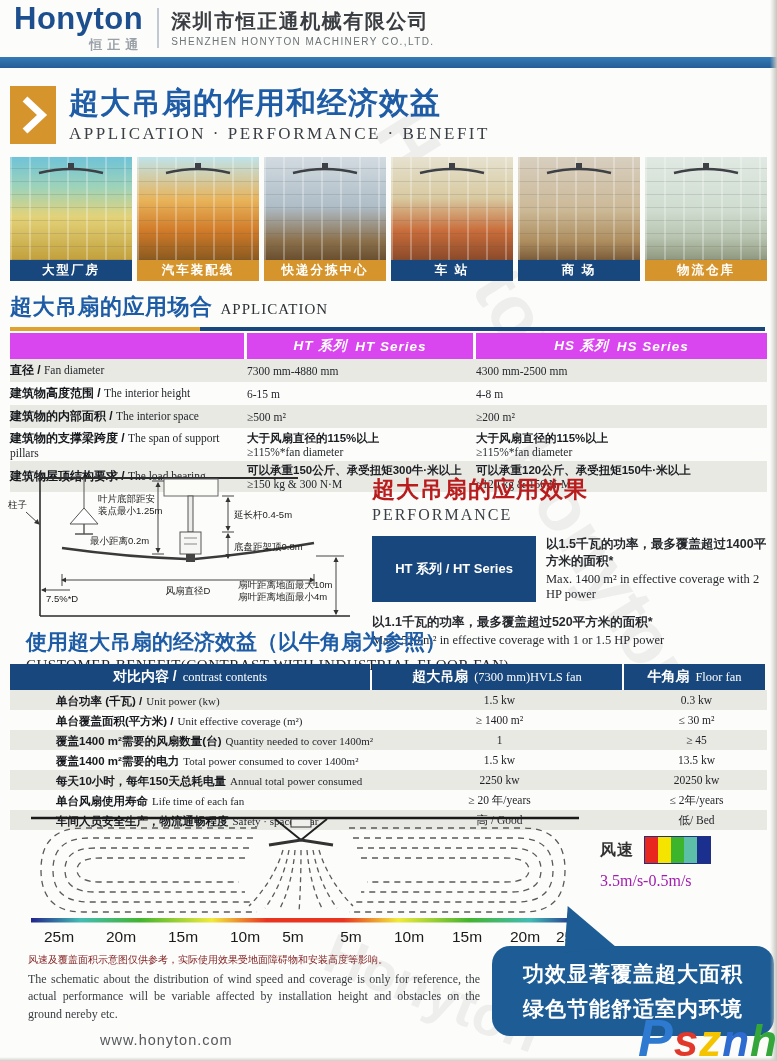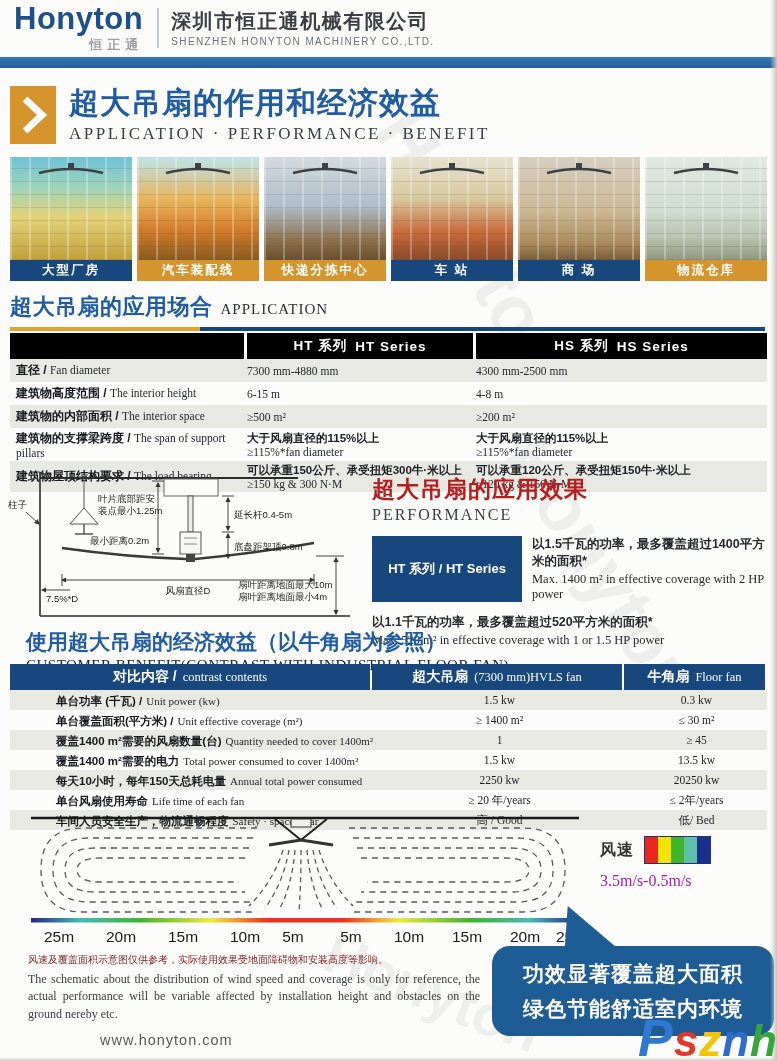--- a/index.html
+++ b/index.html
@@ -48,39 +48,39 @@
 
   
   .sec-h{position:absolute;left:10px;right:12px;}
   .sec-cn{font-size:22px;font-weight:800;color:#1e5ca6;letter-spacing:.5px;}
   .sec-en{font-family:"Liberation Serif","DejaVu Serif",serif;font-size:15px;color:#2e3237;margin-left:8px;letter-spacing:1px;}
   .rule{height:4px;margin-top:5px;background:linear-gradient(90deg,#dfa22e 0 190px,#17477c 190px 100%);}
 
   
   .t1{position:absolute;top:333px;left:10px;width:757px;font-size:11.5px;}
   .t1-head{display:grid;grid-template-columns:234px 226px 291px;gap:3px;}
-  .t1-hc{background:#000000;color:#fff;height:26px;display:flex;align-items:center;justify-content:center;
-        font-size:13.5px;font-weight:700;letter-spacing:1px;gap:8px;}
+  .t1-hc{background:#d946ef;color:#fff;height:26px;display:flex;align-items:center;justify-content:center;
+        font-size:13.5px;font-weight:700;letter-spacing:1px;gap:8px;font-style:italic;}
   .t1-row{display:grid;grid-template-columns:237px 229px 291px;align-items:center;min-height:19px;padding:2px 0;}
   .stripe{background:#e9e9e4;}
-  .t1-label{padding-left:6px;}
+  .t1-label{}
   .lcn{font-weight:700;color:#15181c;font-size:12px;}
   .len{font-family:"Liberation Serif","DejaVu Serif",serif;color:#24282d;font-size:11.5px;}
   .vcn{font-weight:700;color:#1a1d21;font-size:11.5px;}
   .ven{font-family:"Liberation Serif","DejaVu Serif",serif;color:#24282d;font-size:11.5px;}
   .vcn:empty,.ven:empty{display:none;}
 
   
   .diag{position:absolute;top:468px;left:6px;}
   .diag text{font-family:"Liberation Sans","DejaVu Sans",sans-serif;font-size:9.5px;fill:#222;}
   .perf{position:absolute;top:474px;left:372px;width:398px;}
   .perf-cn{font-size:23px;font-weight:800;color:#b91c1c;letter-spacing:1px;}
   .perf-en{font-family:"Liberation Serif","DejaVu Serif",serif;font-size:16px;color:#3a3f45;letter-spacing:2px;margin-top:1px;}
   .perf-row{display:flex;gap:10px;margin-top:12px;align-items:stretch;}
-  .badge{width:150px;flex:none;display:flex;align-items:center;justify-content:center;color:#fff;
+  .badge{width:164px;flex:none;display:flex;align-items:center;justify-content:center;color:#fff;
         font-size:13px;font-weight:700;min-height:36px;}
   .b-navy{background:#17477c;}
   .b-orange{background:#d6952c;}
   .ptext .pcn{font-size:12.5px;font-weight:700;color:#26292e;}
   .ptext .pen{font-family:"Liberation Serif","DejaVu Serif",serif;font-size:12.5px;color:#26292e;margin-top:2px;}
 
   
   .ben-h{position:absolute;top:628px;left:26px;}
   .ben-cn{font-size:21px;font-weight:800;color:#1e5ca6;}
   .ben-en{font-family:"Liberation Serif","DejaVu Serif",serif;font-size:15px;color:#24272c;margin-top:1px;letter-spacing:.5px;}

